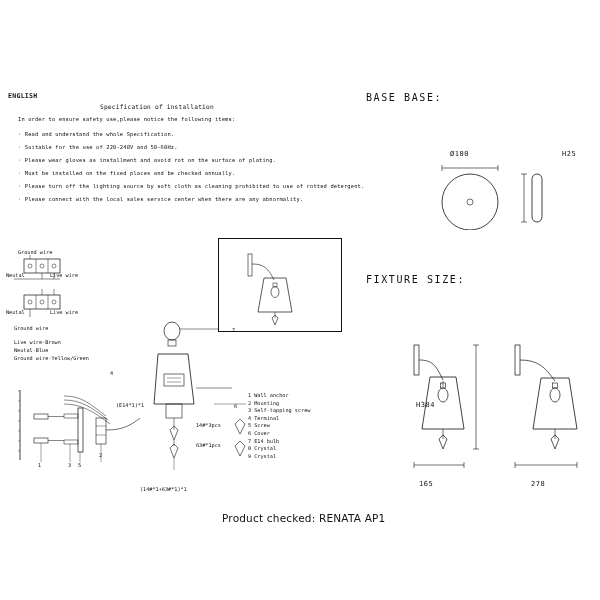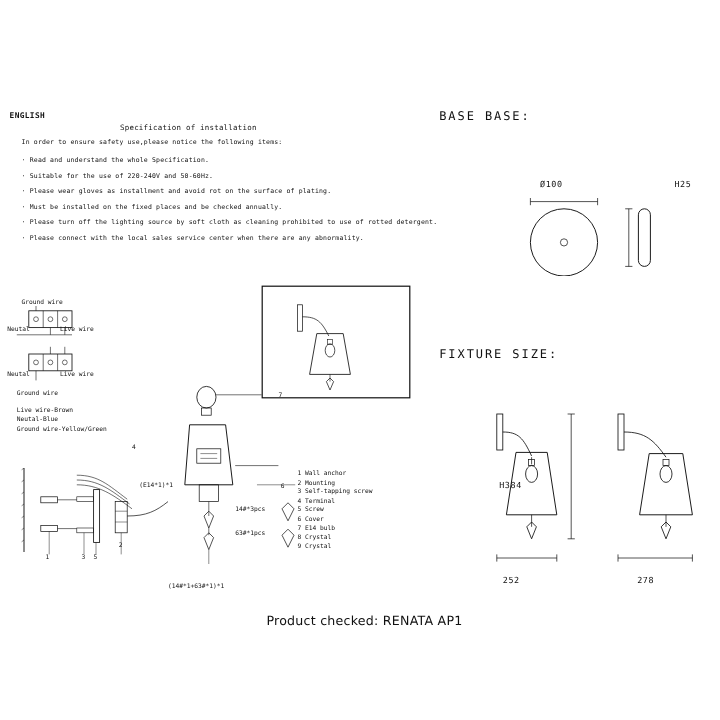--- a/index.html
+++ b/index.html
@@ -51,21 +51,21 @@
     white-space: nowrap;
   }
 
   
   #base-size-title {
     left: 366px; top: 92px;
     font-size: 10px;
     letter-spacing: 1.6px;
   }
   #fixture-size-title {
-    left: 366px; top: 290px;
+    left: 366px; top: 274px;
     font-size: 10px;
     letter-spacing: 1.6px;
   }
   .dim-label { position: absolute; font-size: 7px; letter-spacing: .5px; text-align: center; }
 
   
   .rect-outline { position: absolute; border: 1px solid #111; }
 
   
   #parts-list { position: absolute; left: 248px; top: 392px; }
@@ -121,21 +121,21 @@
   <svg class="abs" style="left:510px; top:160px;" width="60" height="70">
     <line x1="14" y1="14" x2="14" y2="62" stroke="#111" stroke-width="0.6"></line>
     <line x1="11" y1="14" x2="17" y2="14" stroke="#111" stroke-width="0.6"></line>
     <line x1="11" y1="62" x2="17" y2="62" stroke="#111" stroke-width="0.6"></line>
     <rect x="22" y="14" width="10" height="48" rx="5" fill="none" stroke="#111" stroke-width="0.8"></rect>
   </svg>
 
   <div class="abs mono" id="fixture-size-title">FIXTURE SIZE:</div>
 
   <div class="dim-label" style="left:392px; top:401px;padding-left:24px;">H384</div>
-  <div class="dim-label" style="left:419px; top:480px;">252</div>
+  <div class="dim-label" style="left:419px; top:480px;">165</div>
   <div class="dim-label" style="left:531px; top:480px;">278</div>
 
   <svg class="abs" style="left:398px; top:325px;" width="90" height="150">
 
     <rect x="16" y="20" width="5" height="30" fill="none" stroke="#111" stroke-width="0.7"></rect>
 
     <path d="M21 35 C 34 35, 38 40, 45 55" fill="none" stroke="#111" stroke-width="0.7"></path>
 
     <path d="M32 52 L58 52 L66 104 L24 104 Z" fill="none" stroke="#111" stroke-width="0.8"></path>
 

